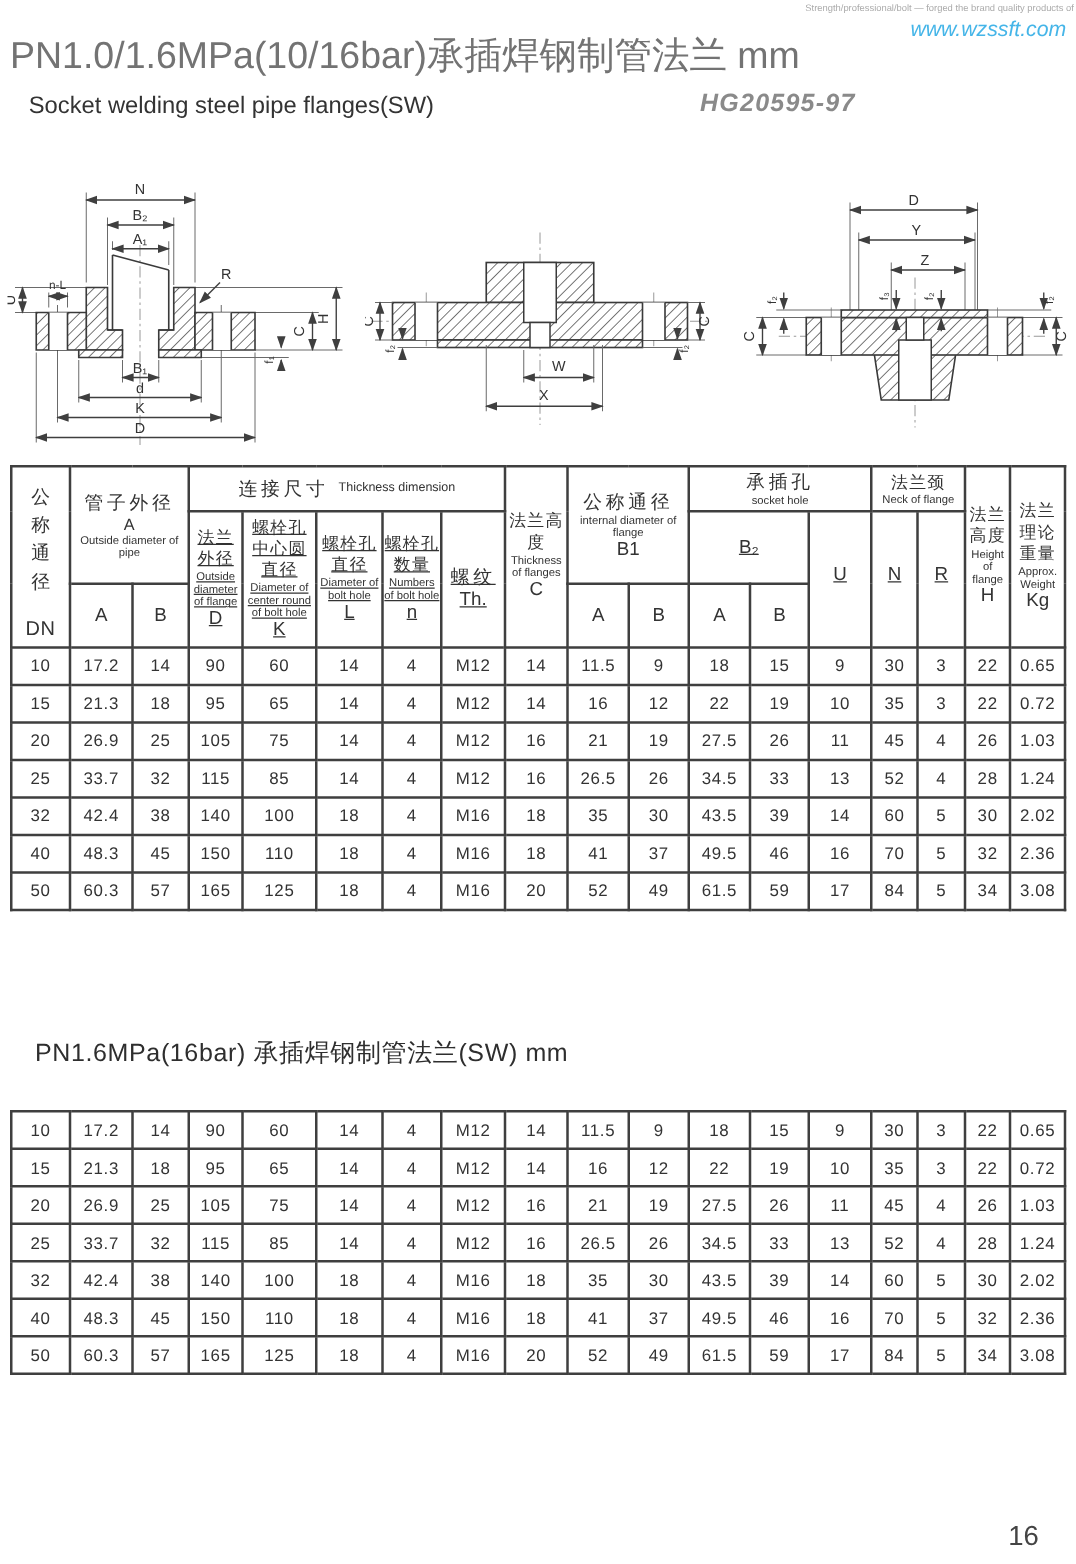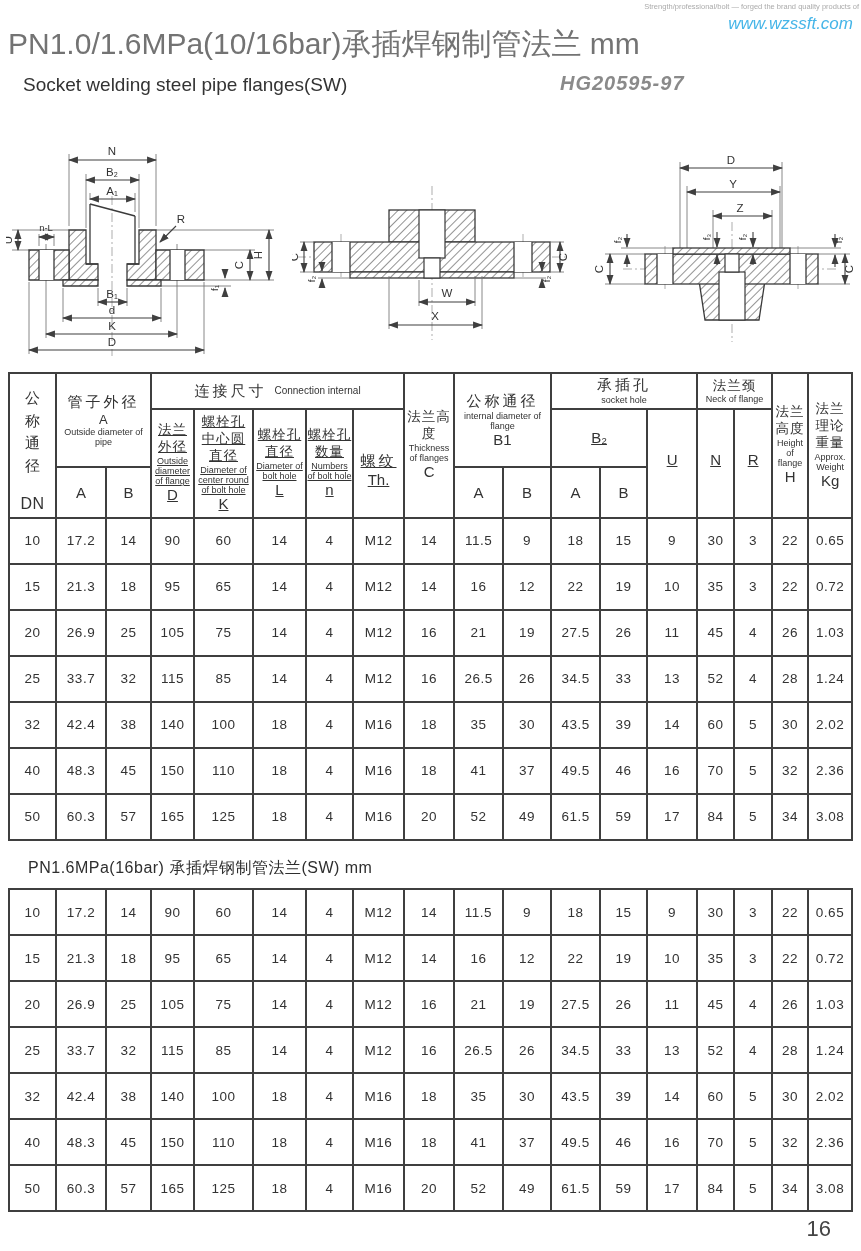--- a/index.html
+++ b/index.html
@@ -25,36 +25,36 @@
   .wht{fill:#fff;stroke:none;}
   .whts{fill:#fff;stroke:#3a3a3a;stroke-width:1.2;}
   .cl{stroke:#8a8a8a;stroke-width:0.7;stroke-dasharray:9 3 2 3;}
 
   
   .spec{position:absolute;left:8px;width:845px;border-collapse:collapse;table-layout:fixed;}
   #table1{top:372px;}
   #table2{top:888px;}
   .spec th,.spec td{border:2px solid #3f3f3f;text-align:center;vertical-align:middle;
         font-size:13.5px;font-weight:normal;color:#333;padding:0;letter-spacing:0.5px;}
-  .spec tbody tr{height:46px;}
+  .spec tbody tr{height:30px;}
   #table1 thead tr.r1{height:36px;} #table1 thead tr.r2{height:55px;text-decoration:underline;} #table1 thead tr.r3{height:49px;}
   .hc{display:flex;flex-direction:column;align-items:center;height:100%;box-sizing:border-box;}
   .hc.center{justify-content:center;}
   .hc.between{justify-content:space-between;padding:4px 0 5px;}
   .hc.bottom{justify-content:flex-end;padding-bottom:7px;}
   .cn{font-size:13.5px;letter-spacing:1px;line-height:1.25;}
   .cn-lg{font-size:15px;letter-spacing:3px;}
   .en{font-size:9px;line-height:1.12;color:#333;letter-spacing:0;}
   .letter{font-size:15px;letter-spacing:0;}
   .sym{font-size:13px;}
   .dn-chars{width:17px;font-size:15px;line-height:1.5;word-break:break-all;letter-spacing:0;}
   .dn-en{font-size:16px;margin-top:18px;}
   .conn-head{display:flex;align-items:center;justify-content:center;gap:8px;height:100%;}
 
-  .section-title{position:absolute;left:28px;top:858px;font-size:16px;color:#2e2e2e;letter-spacing:0.5px;}
+  .section-title{position:absolute;left:28px;top:829px;font-size:20px;color:#2e2e2e;letter-spacing:0.5px;}
   .page-number{position:absolute;right:30px;top:1216px;font-size:22px;color:#444;}
 </style>
 </head>
 <body>
 
 <div class="page">
 
   <div class="tagline">Strength/professional/bolt — forged the brand quality products of</div>
   <div class="site-url">www.wzssft.com</div>
   <h1 class="title" style="margin:0;font-weight:normal;">PN1.0/1.6MPa(10/16bar)承插焊钢制管法兰 mm</h1>
@@ -301,21 +301,21 @@
         <th colspan="2" rowspan="2">
           <div class="hc center">
             <div class="cn-lg">管子外径</div>
             <div class="sym">A</div>
             <div class="en">Outside diameter of pipe</div>
           </div>
         </th>
         <th colspan="5">
           <div class="conn-head">
             <span class="cn-lg">连接尺寸</span>
-            <span class="en" style="font-size:10px">Connection internal</span>
+            <span class="en" style="font-size:10px">Thickness dimension</span>
           </div>
         </th>
         <th rowspan="3">
           <div class="hc between">
             <div>
                 <div class="cn">法兰高度</div>
                  <div class="en">Thickness of flanges</div>
               </div>
             <div class="letter">C</div>
           </div>

